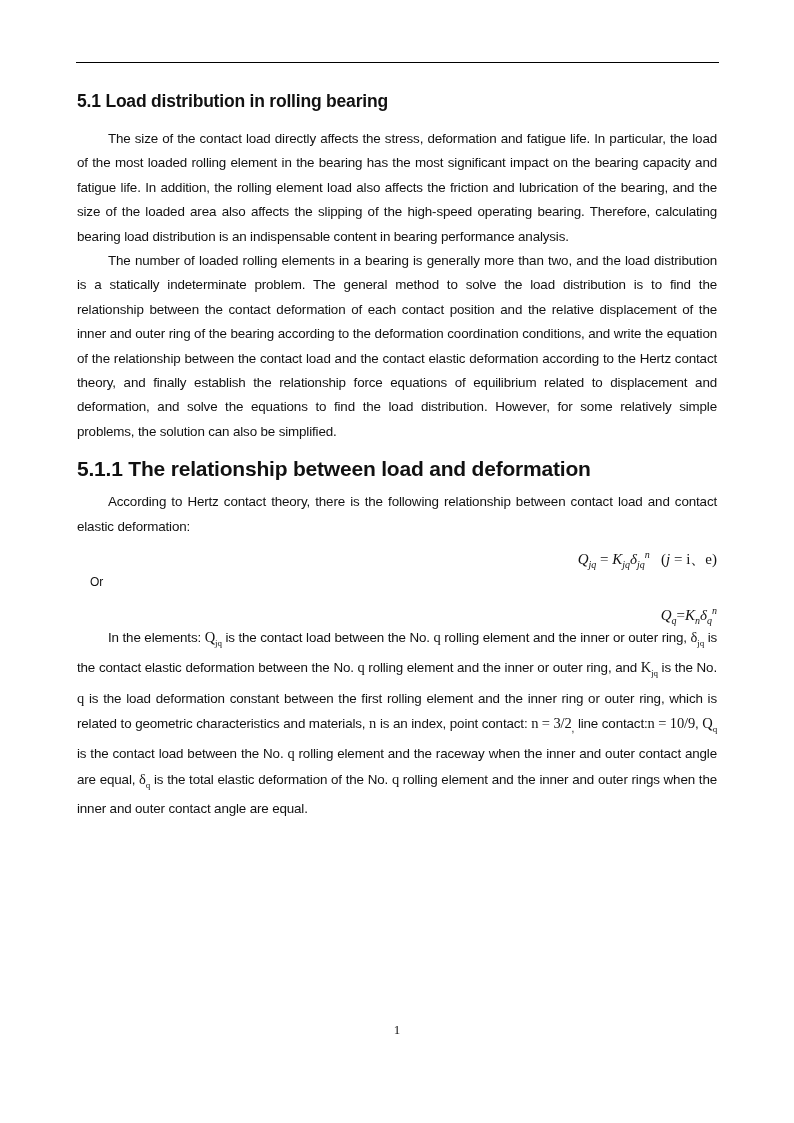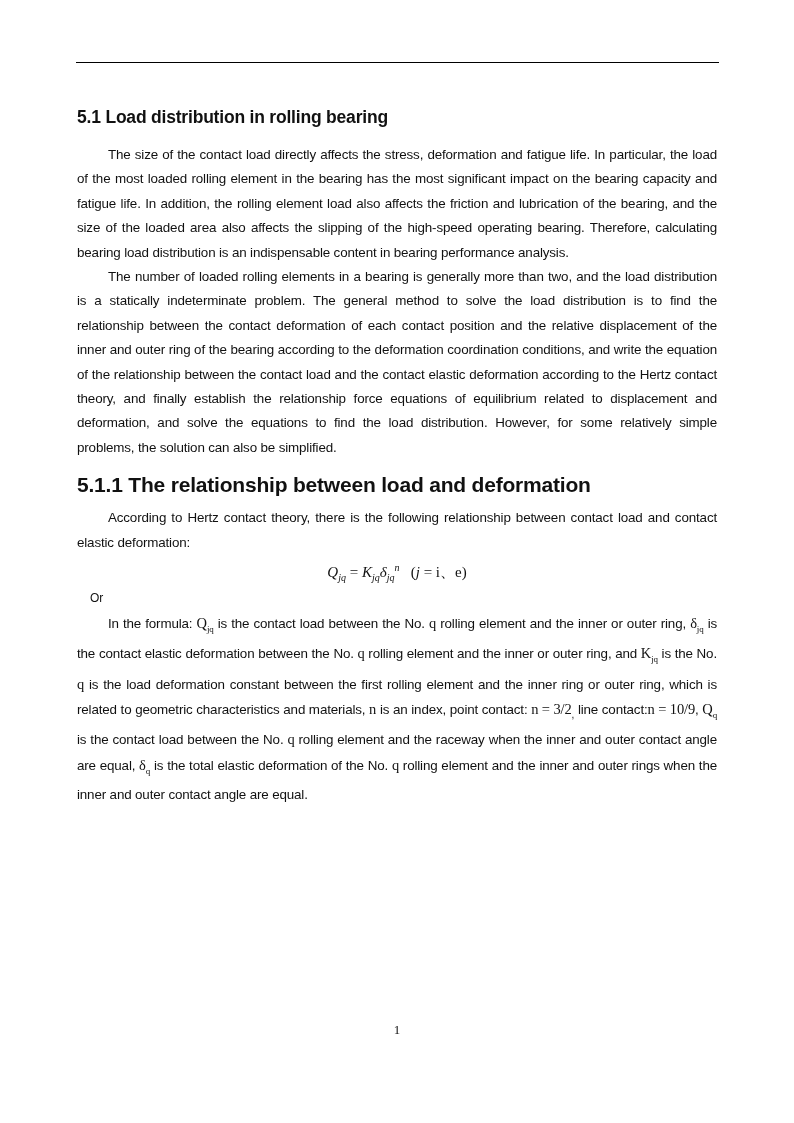--- a/index.html
+++ b/index.html
@@ -1,29 +1,29 @@
 <!DOCTYPE html>
 <html><head>
 <meta charset="utf-8">
 <style>
   html, body { margin: 0; padding: 0; background: #ffffff; }
   body { width: 794px; height: 1123px; position: relative; overflow: hidden;
          font-family: "Liberation Sans", "DejaVu Sans", sans-serif; color: #111; }
   .header-rule { position: absolute; left: 76px; top: 62px; width: 643px; height: 0;
                  border-top: 1.3px solid #000; }
-  .page { position: absolute; left: 77px; top: 100px; width: 640px; }
+  .page { position: absolute; left: 77px; top: 84px; width: 640px; }
   .h1 { font-family: "Liberation Sans", sans-serif; font-weight: bold; font-size: 17.5px;
         margin: 7px 0 15px 0; letter-spacing: -0.2px; }
   .h2 { font-family: "Liberation Sans", sans-serif; font-weight: bold; font-size: 21px;
         margin: 13px 0 9px 0; letter-spacing: -0.2px; }
   p.body { font-size: 13.4px; line-height: 24.4px; text-align: justify; margin: 0;
            text-indent: 31px; letter-spacing: -0.15px; }
   .math { font-family: "Liberation Serif", "DejaVu Serif", serif; font-style: italic; }
   .eq { font-family: "Liberation Serif", "DejaVu Serif", serif; font-size: 15px;
-        text-align: center; height: 30px; line-height: 26px; }
+        text-align: right; height: 30px; line-height: 32px; }
   .or { font-size: 12px; padding-left: 13px; height: 26px; line-height: 26px; }
   sub, sup { font-size: 10px; }
   .ip { font-family: "Liberation Serif", serif; font-size: 14.5px; }
   .ip sub { font-size: 9px; }
   .lh29 { line-height: 29.5px; }
   .page-number { position: absolute; left: 0; width: 794px; top: 1022px; text-align: center;
                  font-family: "Liberation Serif", serif; font-size: 13px; }
 </style>
 </head>
 <body>
@@ -42,24 +42,27 @@
 
   <div class="eq">
     <span class="math">Q</span><sub class="math">jq</sub>
     <span>=</span>
     <span class="math">K</span><sub class="math">jq</sub><span class="math">δ</span><sub class="math">jq</sub><sup class="math">n</sup>
     &nbsp;&nbsp;<span>(</span><span class="math">j</span><span> = i、e</span><span>)</span>
   </div>
 
   <div class="or">Or</div>
 
+  <div class="eq">
+    <span class="math">Q</span><sub class="math">q</sub><span>=</span><span class="math">K</span><sub class="math">n</sub><span class="math">δ</span><sub class="math">q</sub><sup class="math">n</sup>
+  </div>
 
 
   <p class="body lh29">
-    <span>In the formula: </span>
+    <span>In the elements: </span>
     <span class="ip"><span>Q</span><sub>jq</sub></span>
     <span> is the contact load between the No. </span>
     <span class="ip">q</span>
     <span> rolling element and the inner or outer ring, </span>
     <span class="ip"><span>δ</span><sub>jq</sub></span>
     <span> is the contact elastic deformation between the No. </span>
     <span class="ip">q</span><span> rolling element and the inner or outer ring, and </span>
     <span class="ip"><span>K</span><sub>jq</sub></span>
     <span> is the No. </span>
     <span class="ip">q</span>

